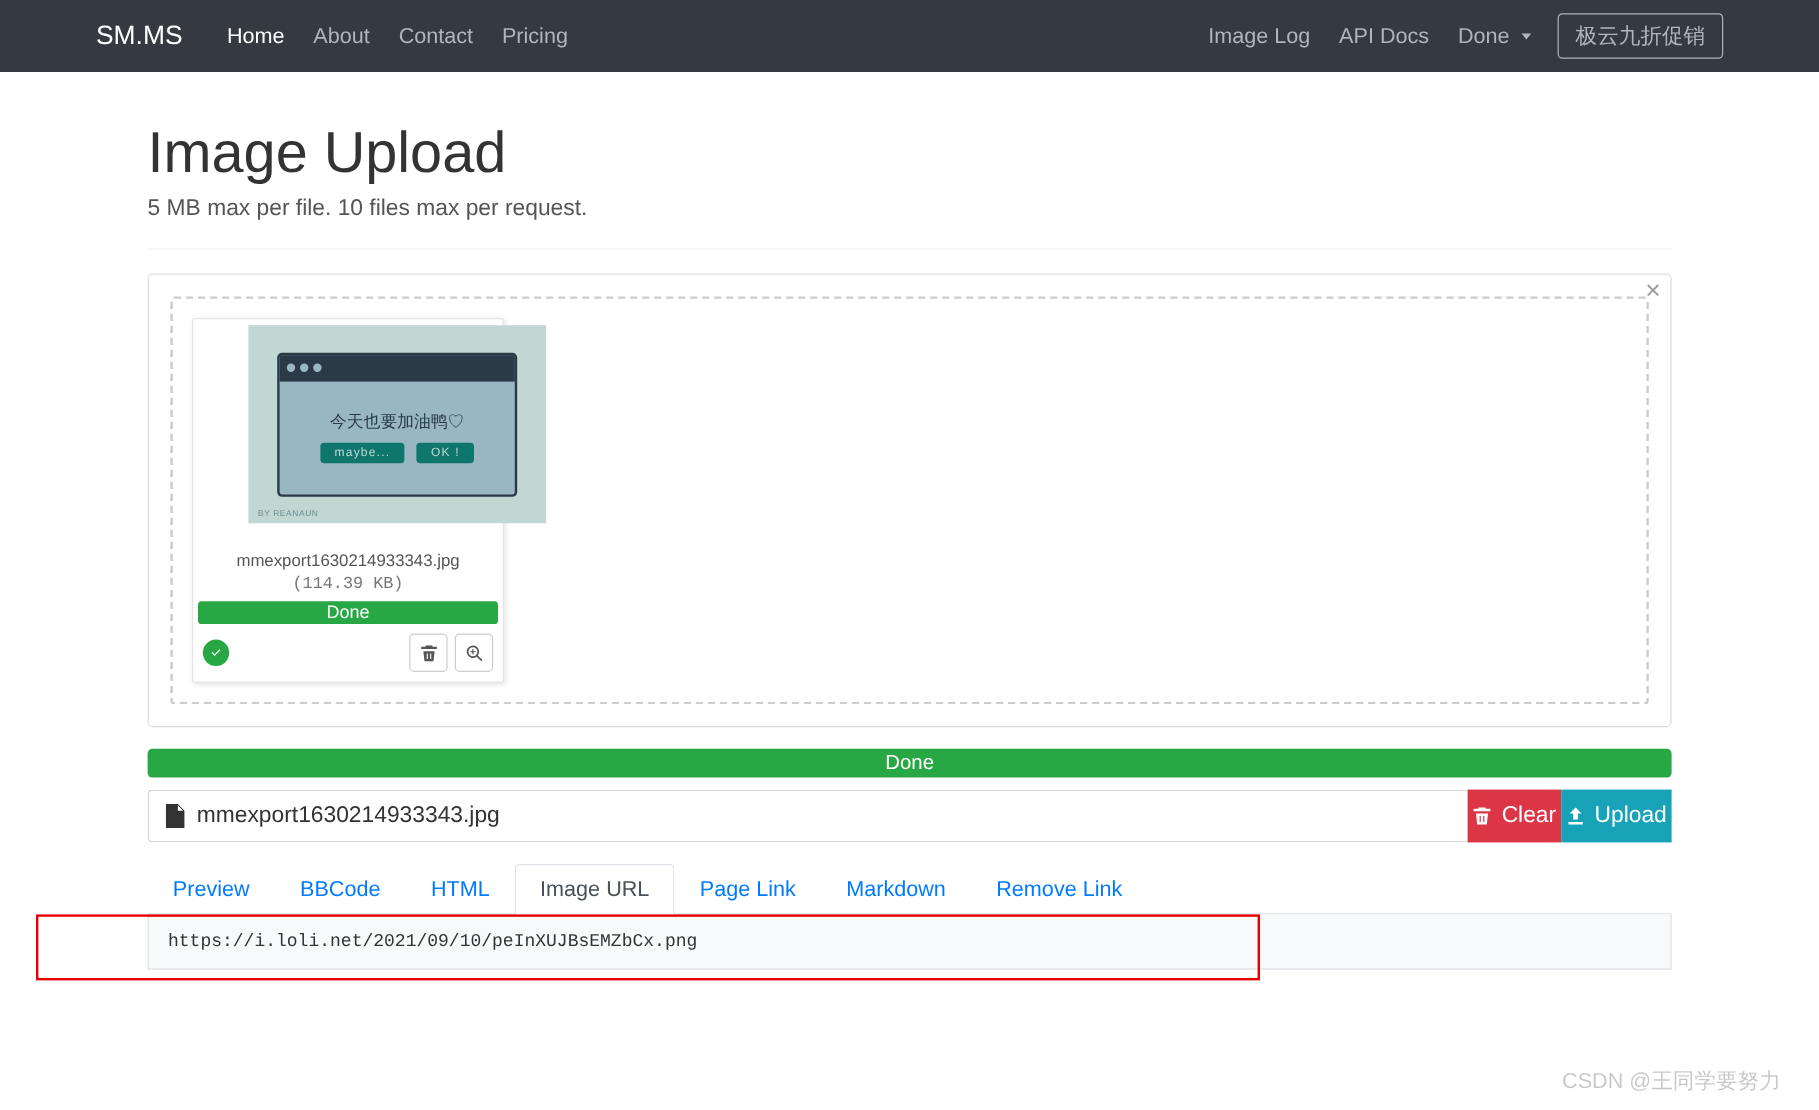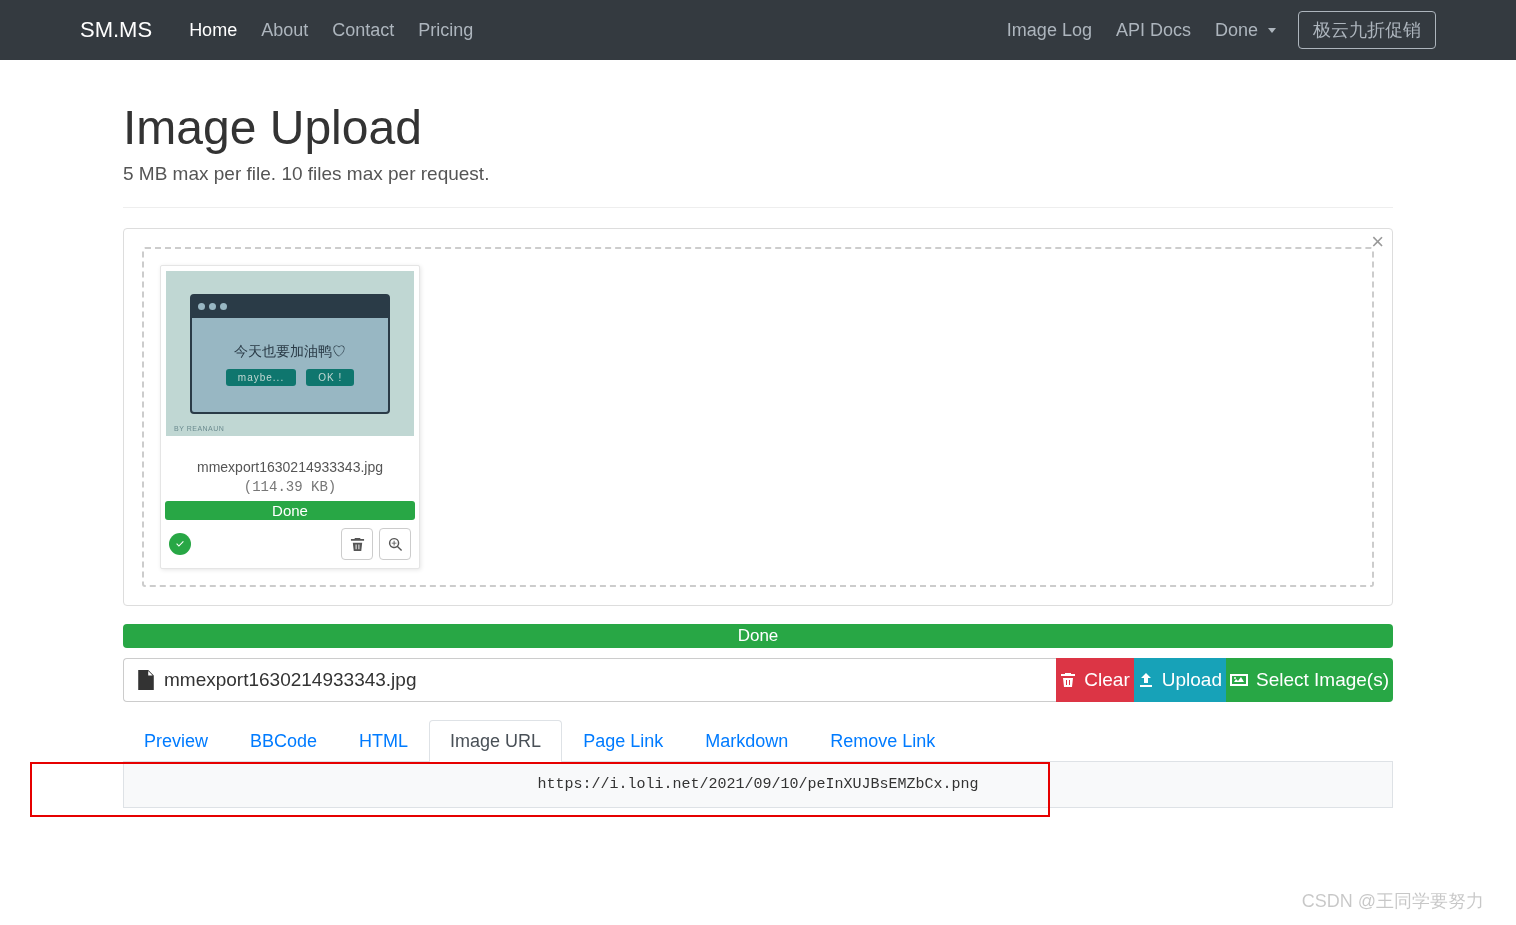--- a/index.html
+++ b/index.html
@@ -120,20 +120,21 @@
       padding: 5px;
     }
     .thumb {
       width: 100%;
       height: 165px;
       background: #c0d7d3;
       position: relative;
       display: flex;
       align-items: center;
       justify-content: center;
+      margin-left: 41px;
     }
     .thumb-window {
       width: 200px;
       height: 120px;
       background: #98b7c3;
       border: 2px solid #2a3b47;
       border-radius: 4px;
       position: relative;
       display: flex;
       flex-direction: column;
@@ -297,21 +298,20 @@
     }
 
     .tab-content {
       border: 1px solid #dee2e6;
       border-top: none;
       background: #f8f9fa;
       padding: 14px 16px;
       font-family: "Courier New", monospace;
       font-size: 15px;
       color: #333;
-      text-align: center;
     }
 
     .red-box {
       position: absolute;
       left: 30px;
       top: 762px;
       width: 1020px;
       height: 55px;
       border: 2px solid #e60000;
       pointer-events: none;
@@ -420,26 +420,20 @@
           <path d="M5 2V1h6v1h4v2H1V2h4zm-2 4h10l-1 9H4L3 6zm3 2v5h1V8H6zm3 0v5h1V8H9z"></path>
         </svg>
       <span>Clear</span>
     </button>
     <button class="btn btn-info">
       <svg width="16" height="16" viewBox="0 0 16 16">
           <path d="M8 1l5 5h-3v5H6V6H3l5-5zM2 13h12v2H2z"></path>
         </svg>
       <span>Upload</span>
     </button>
-    <button class="btn btn-success">
-      <svg width="18" height="16" viewBox="0 0 18 16">
-          <path d="M0 2h18v12H0V2zm2 2v8h14V4H2zm2 6l2-3 2 2 3-4 3 5H4z M5 5a1 1 0 1 1 0 2 1 1 0 0 1 0-2z"></path>
-        </svg>
-      <span>Select Image(s)</span>
-    </button>
   </div>
 
   <div class="tabs">
     <div class="tab">Preview</div>
     <div class="tab">BBCode</div>
     <div class="tab">HTML</div>
     <div class="tab active">Image URL</div>
     <div class="tab">Page Link</div>
     <div class="tab">Markdown</div>
     <div class="tab">Remove Link</div>

